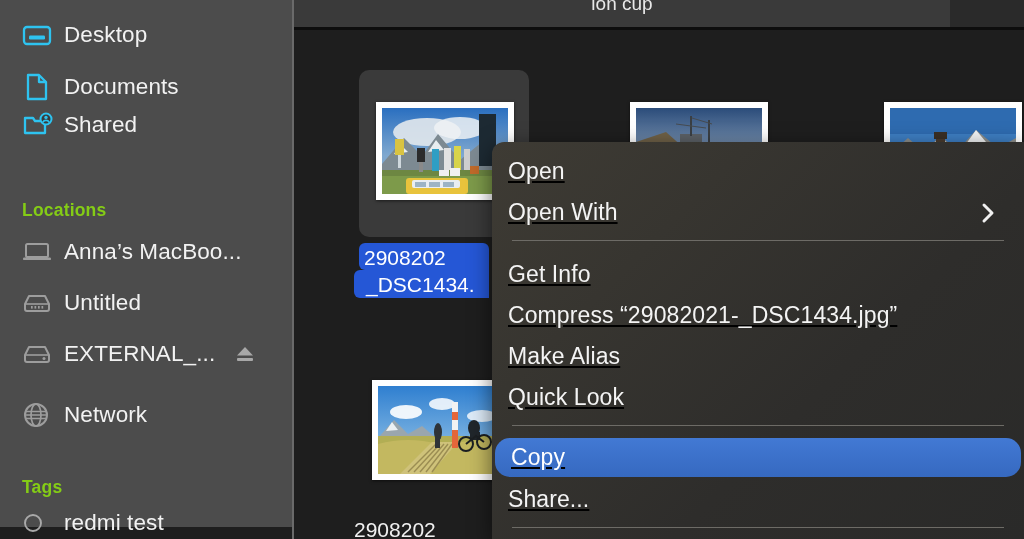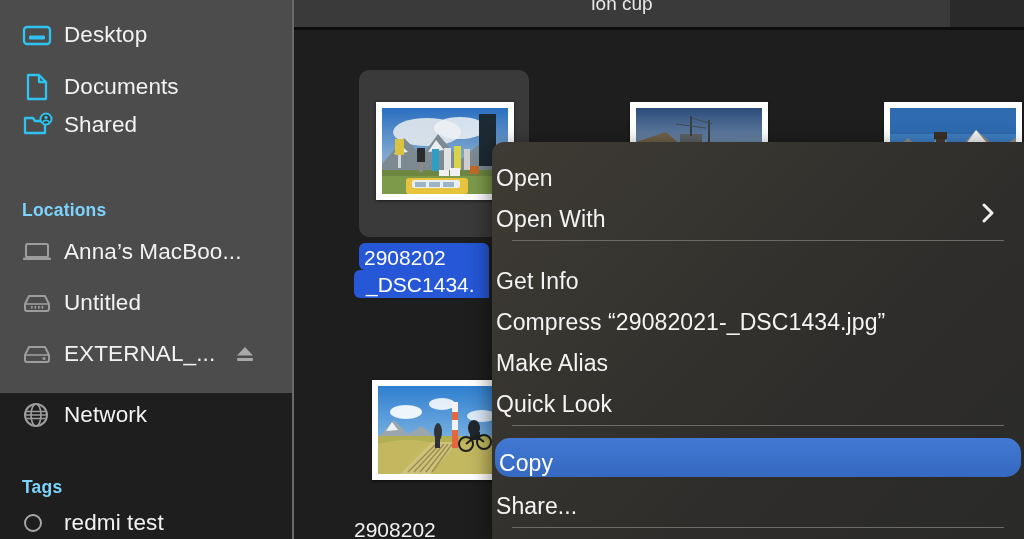--- a/index.html
+++ b/index.html
@@ -19,21 +19,21 @@
     width: 1024px;
     height: 539px;
     overflow: hidden;
   }
 
   
   .sidebar {
     position: absolute;
     left: 0; top: 0;
     width: 292px;
-    height: 393px;
+    height: 527px;
     background: #4c4c4c;
     box-sizing: border-box;
   }
   .sidebar-divider {
     position: absolute;
     left: 292px; top: 0;
     width: 2px; height: 539px;
     background: #6a6a6a;
   }
   .sb-row {
@@ -59,21 +59,21 @@
     color: #f2f2f2;
     letter-spacing: 0.1px;
     white-space: nowrap;
     margin-left: 8px;
   }
   .sb-header {
     position: absolute;
     left: 22px;
     font-size: 17.5px;
     font-weight: bold;
-    color: #7dd3fc;
+    color: #84cc16;
     letter-spacing: 0.2px;
   }
   .eject-icon {
     position: absolute;
     right: 38px;
     width: 20px;
     height: 20px;
   }
 
   
@@ -162,23 +162,24 @@
     background: linear-gradient(135deg, #3e3b34 0%, #373530 28%, #2e2d2b 62%, #2a2a29 100%);
     box-shadow: 0 6px 22px rgba(0,0,0,0.55);
     overflow: hidden;
   }
   .ctx-item {
     position: absolute;
     left: 0;
     width: 532px;
     height: 41px;
     display: flex;
-    align-items: flex-end;
+    align-items: center;
     box-sizing: border-box;
-    padding-left: 4px;
+    padding-left: 16px;
+    text-decoration: underline;
   }
   .ctx-item .ctx-label {
     font-size: 23px;
     color: #f4f4f4;
     letter-spacing: 0.1px;
     white-space: nowrap;
   }
   .ctx-hl {
     position: absolute;
     left: 3px;

